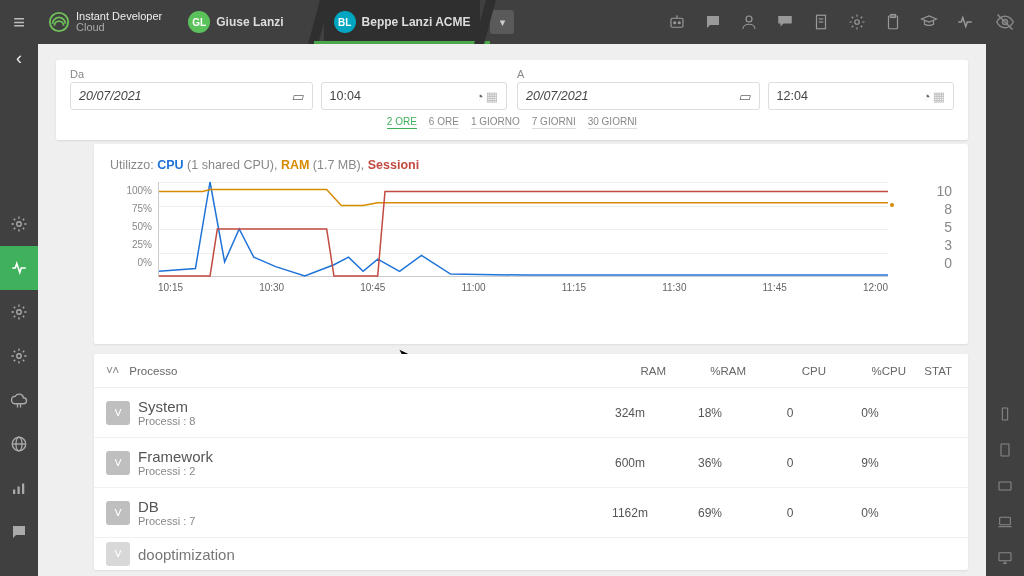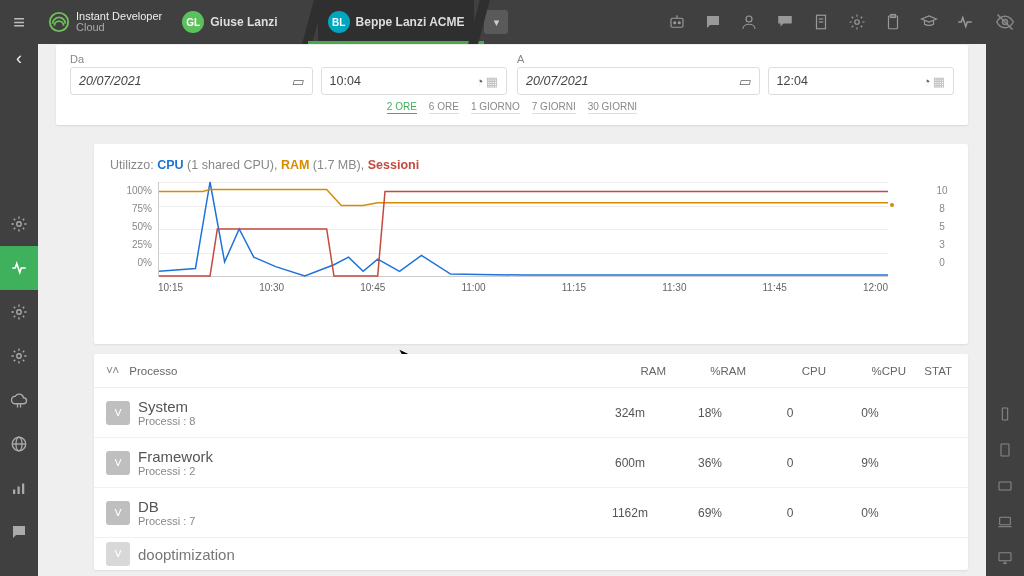--- a/index.html
+++ b/index.html
@@ -5,21 +5,21 @@
   * { box-sizing: border-box; margin: 0; padding: 0; }
   html, body { width: 1024px; height: 576px; font-family: "Helvetica Neue", Arial, sans-serif; overflow: hidden; background: #f0f0f0; }
   
   .topbar { position: absolute; left:0; top:0; width:1024px; height:44px; background:#404040; color:#ccc; display:flex; align-items:center; }
   .hamburger { width:38px; height:44px; display:flex; align-items:center; justify-content:center; font-size:20px; color:#bbb; }
   .logo { display:flex; align-items:center; padding:0 10px; }
   .logo-icon { width:22px; height:22px; }
   .logo-text { display:flex; flex-direction:column; line-height:1; margin-left:6px; }
   .logo-text .l1 { font-size:11px; color:#eee; }
   .logo-text .l2 { font-size:11px; color:#aaa; }
-  .user-pill { display:flex; align-items:center; margin-left:10px; }
+  .user-pill { display:flex; align-items:center; margin-left:16px; }
   .avatar { width:22px; height:22px; border-radius:50%; color:#fff; font-size:10px; display:flex; align-items:center; justify-content:center; font-weight:600; }
   .avatar.green { background:#5bc15b; }
   .avatar.teal  { background:#00a6c0; }
   .user-pill .name { margin-left:6px; font-size:12px; color:#ddd;font-weight:bold; }
   .user-pill.alt { background:#2f2f2f; padding:0 10px; height:44px; position:relative; }
   .user-pill.alt::before, .user-pill.alt::after { content:""; position:absolute; top:0; bottom:0; width:10px; background:#2f2f2f; }
   .user-pill.alt::before{left:-10px; transform:skewX(-15deg);} .user-pill.alt::after{right:-10px; transform:skewX(-15deg);}
   .user-tab-highlight { position:absolute; bottom:0; left:-10px; right:-10px; height:3px; background:#4aa84a; }
   .dropdown-caret { width:24px; height:24px; background:#5a5a5a; border-radius:3px; margin-left:10px; display:flex; align-items:center; justify-content:center; color:#ccc; font-size:11px; }
   .topbar .spacer { flex:1; }
@@ -32,42 +32,42 @@
   .leftnav .item { width:38px; height:44px; display:flex; align-items:center; justify-content:center; color:#aaa; }
   .leftnav .item svg { width:18px; height:18px; }
   .leftnav .item.active { background:#3fb05c; color:#fff; }
   
   .rightrail { position:absolute; right:0; top:0; width:38px; height:576px; background:#404040; display:flex; flex-direction:column; align-items:center; }
   .rightrail .eye { height:44px; display:flex; align-items:center; color:#888; }
   .rightrail .rr-icon { width:38px; height:36px; display:flex; align-items:center; justify-content:center; color:#888; }
   .rightrail .rr-icon svg { width:16px; height:16px; }
   
   .main { position:absolute; left:38px; top:44px; width:948px; height:532px; background:#efefef; overflow:hidden; }
-  .filter-card { position:absolute; left:18px; top:1px; width:912px; height:80px; background:#fff; border-radius:2px; box-shadow:0 1px 2px rgba(0,0,0,.1); padding:8px 14px 4px; }
+  .filter-card { position:absolute; left:18px; top:16px; width:912px; height:80px; background:#fff; border-radius:2px; box-shadow:0 1px 2px rgba(0,0,0,.1); padding:8px 14px 4px; }
   .filter-row { display:flex; gap:10px; }
   .field { flex:1; display:flex; flex-direction:column; }
   .field label { font-size:11px; color:#888; margin-bottom:2px; }
   .input-wrap { display:flex; gap:8px; }
   .input { height:28px; border:1px solid #ddd; border-radius:3px; padding:0 8px; font-size:12.5px; color:#444; display:flex; align-items:center; justify-content:space-between; background:#fff; }
   .input.date { flex:1.2;font-style:italic; }
   .input.time { flex:0.9; }
   .input .ic { color:#666; font-size:13px; display:flex; align-items:center; gap:2px; }
   .quick { display:flex; gap:12px; margin-top:6px;justify-content:center; }
   .quick a { font-size:10px; color:#888; text-decoration:none; border-bottom:1px solid #ddd; padding-bottom:1px; }
   .quick a.active { color:#3fb05c; border-bottom-color:#3fb05c; }
   
   .chart-card { position:absolute; left:56px; top:100px; width:874px; height:200px; background:#fff; border-radius:2px; box-shadow:0 1px 2px rgba(0,0,0,.08); padding:14px 16px 8px; }
   .chart-title { font-size:12.5px; color:#888; }
   .chart-title .cpu { color:#1e73d8; font-weight:600; }
   .chart-title .ram { color:#d78b00; font-weight:600; }
   .chart-title .ses { color:#c24a40; font-weight:600; }
   .chart { position:relative; margin-top:8px; }
   .y-left { position:absolute; left:0; top:2px; width:42px; text-align:right; font-size:10px; color:#888; }
   .y-left div, .y-right div { height:18px; line-height:18px; }
-  .y-right { position:absolute; right:0; top:2px; width:20px; text-align:center; font-size:10px; color:#888; }
+  .y-right { position:absolute; right:0; top:2px; width:20px; text-align:right; font-size:14px; color:#888; }
   .plot { position:absolute; left:48px; top:2px; width:730px; height:95px; border-left:1px solid #ccc; border-bottom:1px solid #ccc; }
   .plot .grid { position:absolute; left:0; width:100%; border-top:1px solid #eee; }
   .plot svg { position:absolute; left:0; top:0; width:100%; height:100%; overflow:visible; }
   .x-labels { position:absolute; left:48px; top:102px; width:730px; display:flex; justify-content:space-between; font-size:10px; color:#666; }
   .dot { position:absolute; width:4px; height:4px; background:#d78b00; border-radius:50%; right:-6px; top:21px; }
   
   .table-card { position:absolute; left:56px; top:310px; width:874px; background:#fff; border-radius:2px; box-shadow:0 1px 2px rgba(0,0,0,.08); }
   .table-head { display:flex; align-items:center; height:34px; border-bottom:1px solid #eee; padding:0 12px; font-size:11.5px; color:#666; }
   .sort-toggle { color:#888; margin-right:8px; letter-spacing:-2px; font-size:12px; }
   .th { padding:0 4px; }

